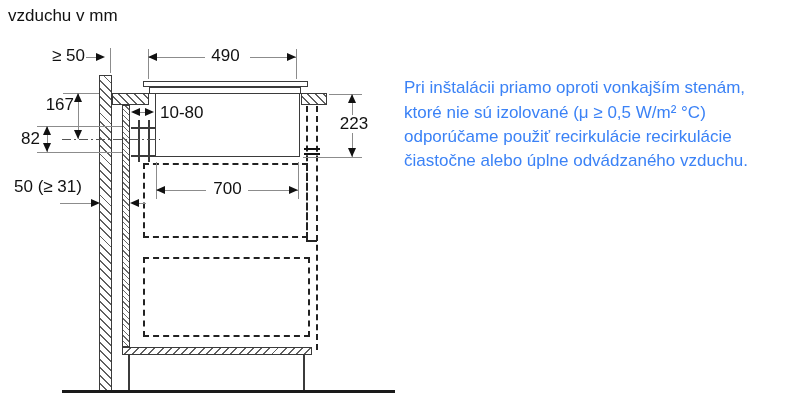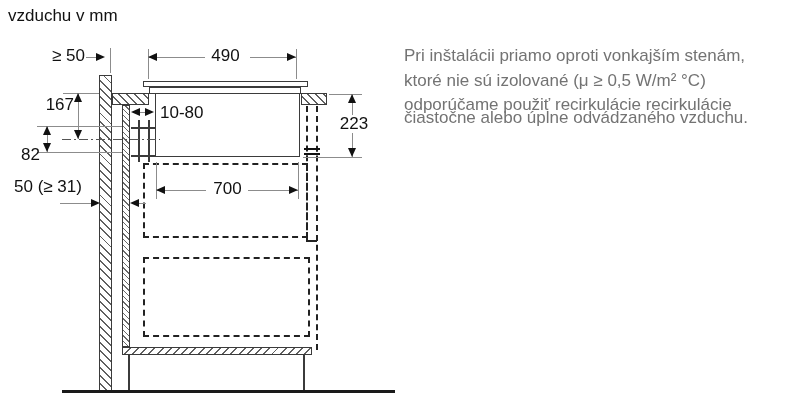--- a/index.html
+++ b/index.html
@@ -22,33 +22,33 @@
   
   .ar{position:absolute;width:0;height:0;}
   .ar-r{border-top:4px solid transparent;border-bottom:4px solid transparent;border-left:9px solid #111;}
   .ar-l{border-top:4px solid transparent;border-bottom:4px solid transparent;border-right:9px solid #111;}
   .ar-u{border-left:4px solid transparent;border-right:4px solid transparent;border-bottom:9px solid #111;}
   .ar-d{border-left:4px solid transparent;border-right:4px solid transparent;border-top:9px solid #111;}
   
   .lbl{position:absolute;font-size:17px;line-height:18px;color:#111;white-space:nowrap;}
   .ctr{text-align:center;}
   .rgt{text-align:right;}
-  .note{position:absolute;left:404px;font-size:17px;line-height:24.5px;color:#737373;white-space:nowrap;}
+  .note{position:absolute;left:404px;font-size:17px;line-height:24.5px;color:#3b82f6;white-space:nowrap;margin-top:32px;}
 </style>
 </head>
 <body>
 
 <div id="stage">
 
   <div class="lbl" style="left:8px;top:7px;font-size:17px;">vzduchu v mm</div>
 
   <div class="note" style="top:44px;">Pri inštalácii priamo oproti vonkajším stenám,</div>
   <div class="note" style="top:68.5px;">ktoré nie sú izolované (μ ≥ 0,5 W/m² °C)</div>
   <div class="note" style="top:93px;">odporúčame použiť recirkulácie recirkulácie</div>
-  <div class="note" style="top:106px;">čiastočne alebo úplne odvádzaného vzduchu.</div>
+  <div class="note" style="top:117px;">čiastočne alebo úplne odvádzaného vzduchu.</div>
 
   <div class="rect hatch45" style="left:99px;top:75px;width:13px;height:317px;"></div>
 
   <div class="rect hatch45" style="left:112px;top:93px;width:37px;height:12px;"></div>
   <div class="rect hatch45" style="left:301px;top:93px;width:26px;height:12px;"></div>
 
   <div class="rect" style="left:143px;top:81px;width:165px;height:6px;"></div>
   <div class="rect" style="left:149px;top:87px;width:152px;height:7px;"></div>
   <div class="rect" style="left:155px;top:93px;width:145px;height:64px;"></div>
 
@@ -90,21 +90,21 @@
   <div class="dln" style="left:78px;top:93px;width:1px;height:46px;"></div>
   <div class="ar ar-u" style="left:74px;top:93px;"></div>
   <div class="ar ar-d" style="left:74px;top:130px;"></div>
   <div class="lbl rgt" style="left:40px;top:96px;width:34px;">167</div>
 
   <div class="dln" style="left:37px;top:126px;width:85px;height:1px;"></div>
   <div class="dln" style="left:37px;top:152px;width:85px;height:1px;"></div>
   <div class="dln" style="left:47px;top:126px;width:1px;height:26px;"></div>
   <div class="ar ar-u" style="left:43px;top:126px;"></div>
   <div class="ar ar-d" style="left:43px;top:143px;"></div>
-  <div class="lbl rgt" style="left:14px;top:146px;width:26px;">82</div>
+  <div class="lbl rgt" style="left:14px;top:130px;width:26px;">82</div>
 
   <div class="dln" style="left:133px;top:112px;width:19px;height:1px;"></div>
   <div class="ar ar-l" style="left:131px;top:108px;"></div>
   <div class="ar ar-r" style="left:145px;top:108px;"></div>
   <div class="lbl" style="left:160px;top:104px;">10-80</div>
 
   <div class="lbl" style="left:14px;top:178px;">50 (≥ 31)</div>
   <div class="dln" style="left:60px;top:203px;width:32px;height:1px;"></div>
   <div class="ar ar-r" style="left:91px;top:199px;"></div>
   <div class="ar ar-l" style="left:130px;top:199px;"></div>

